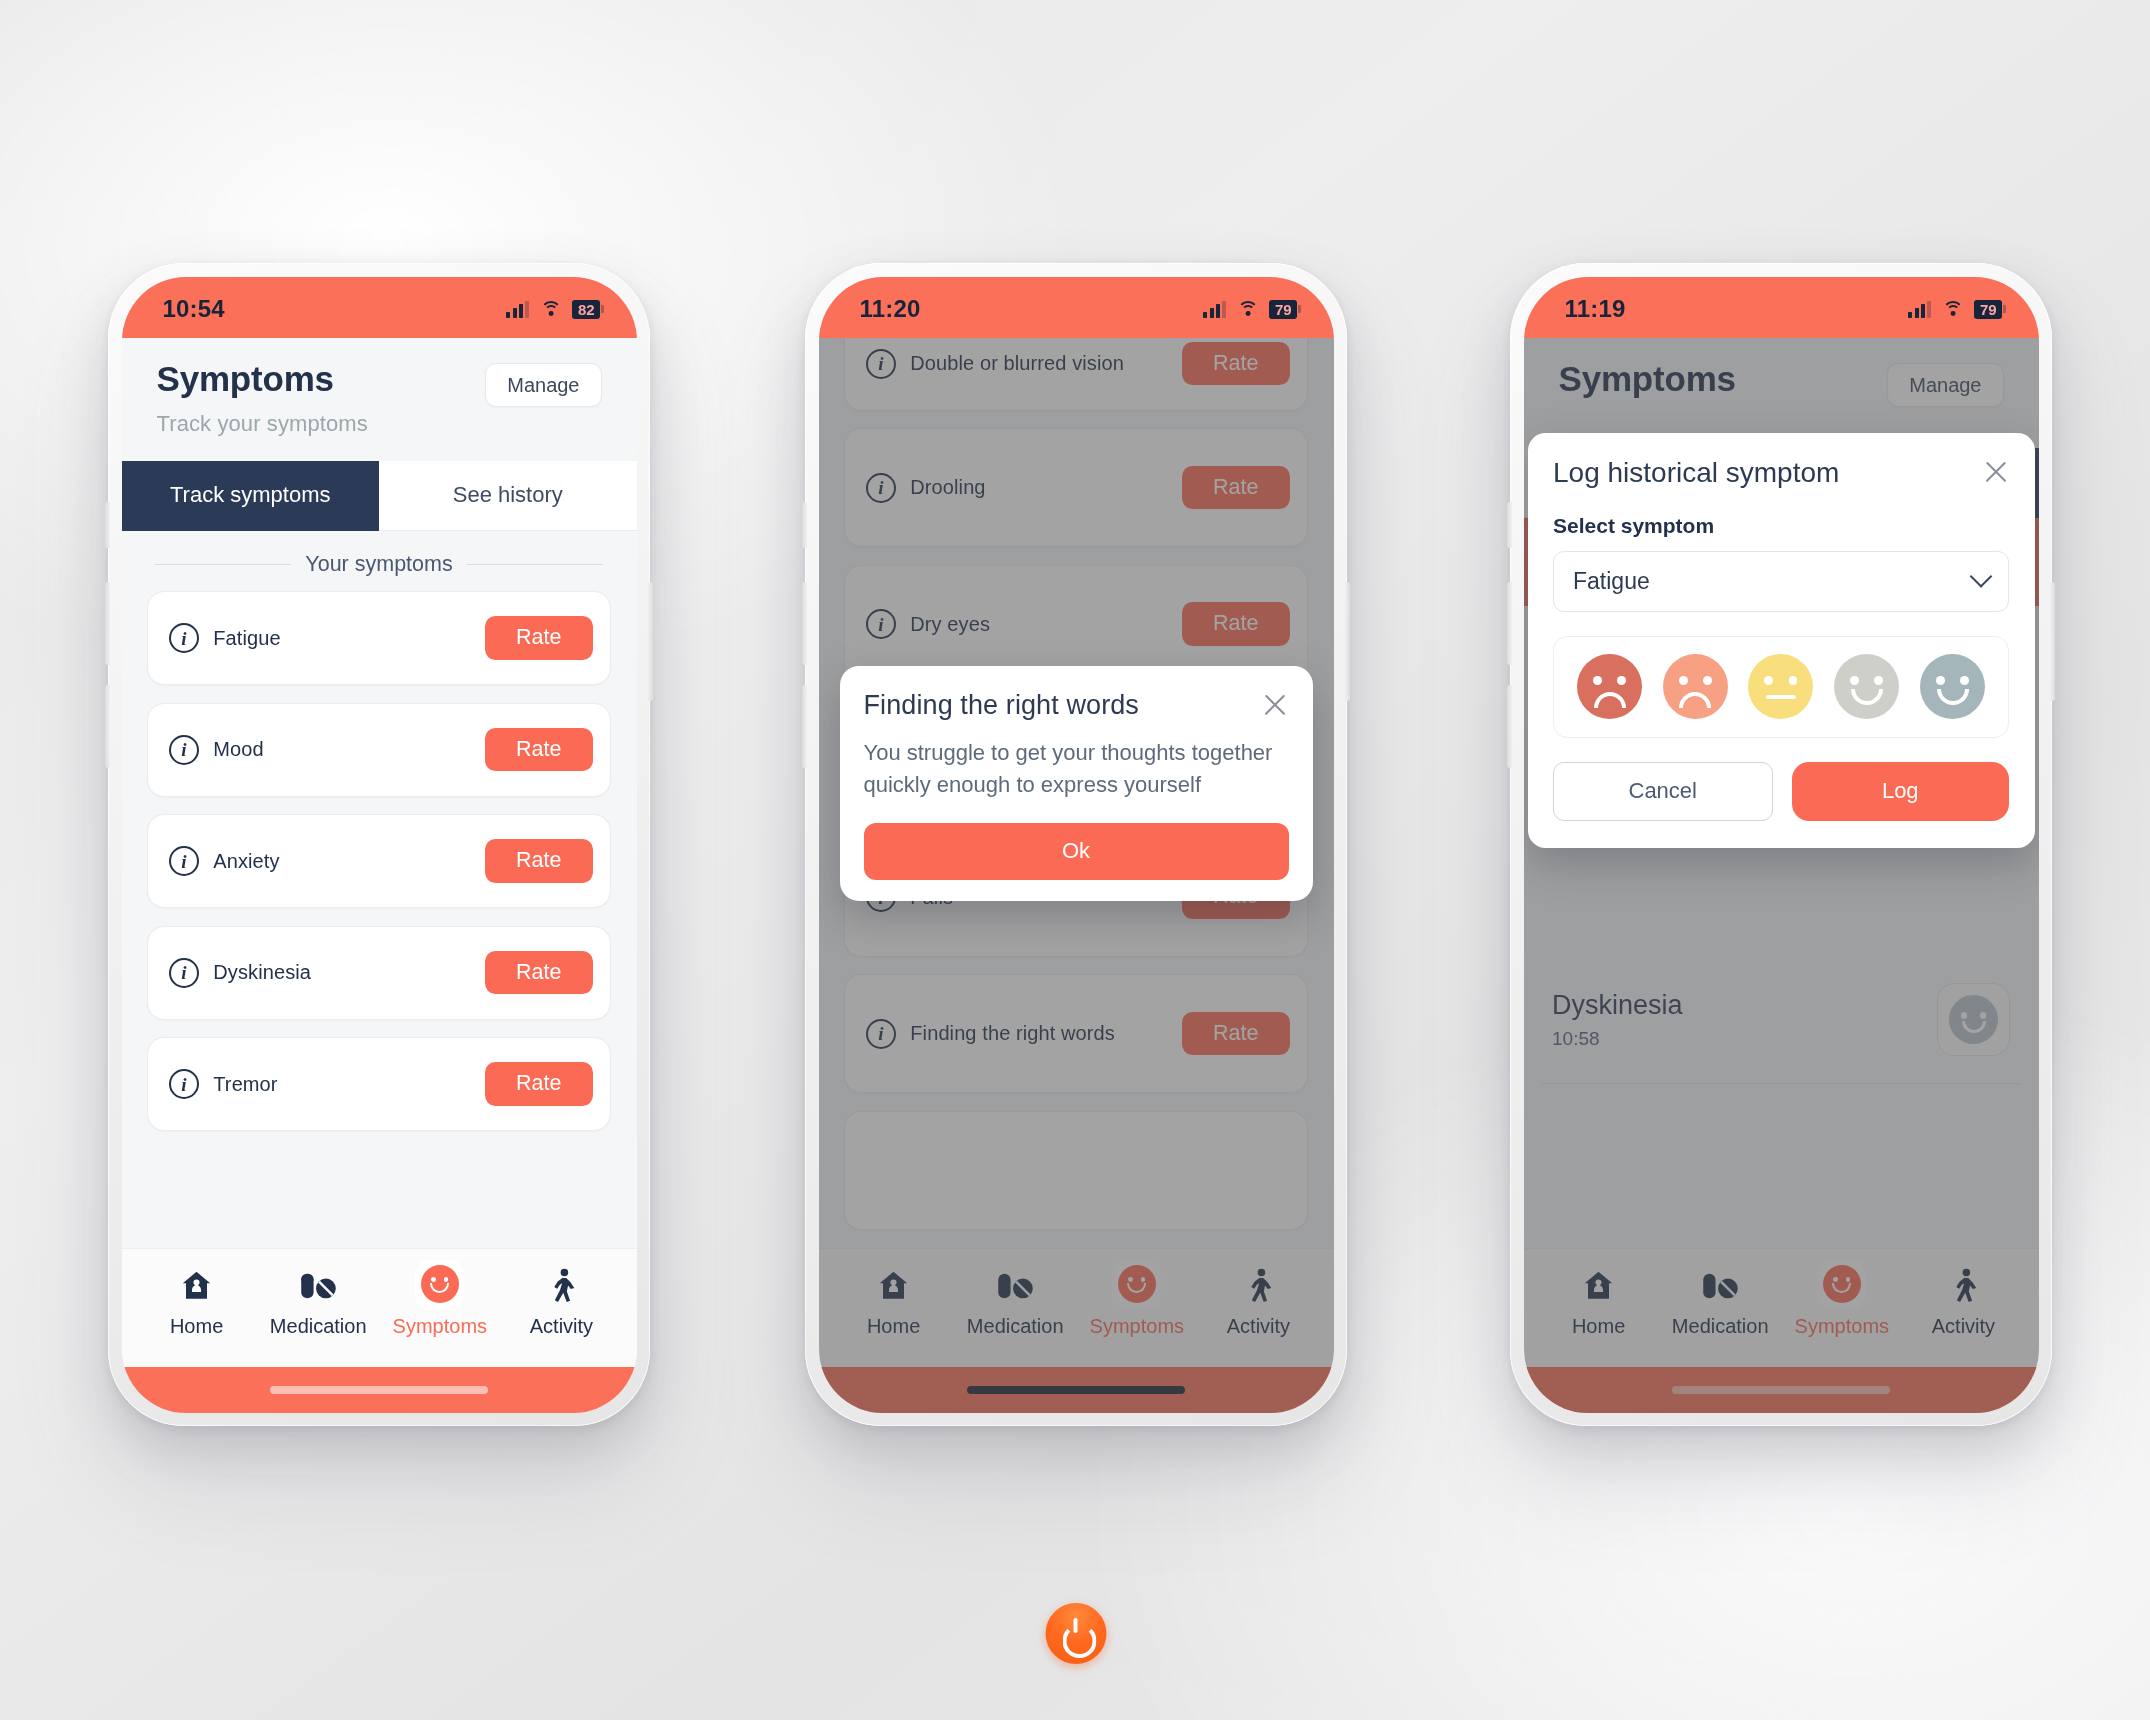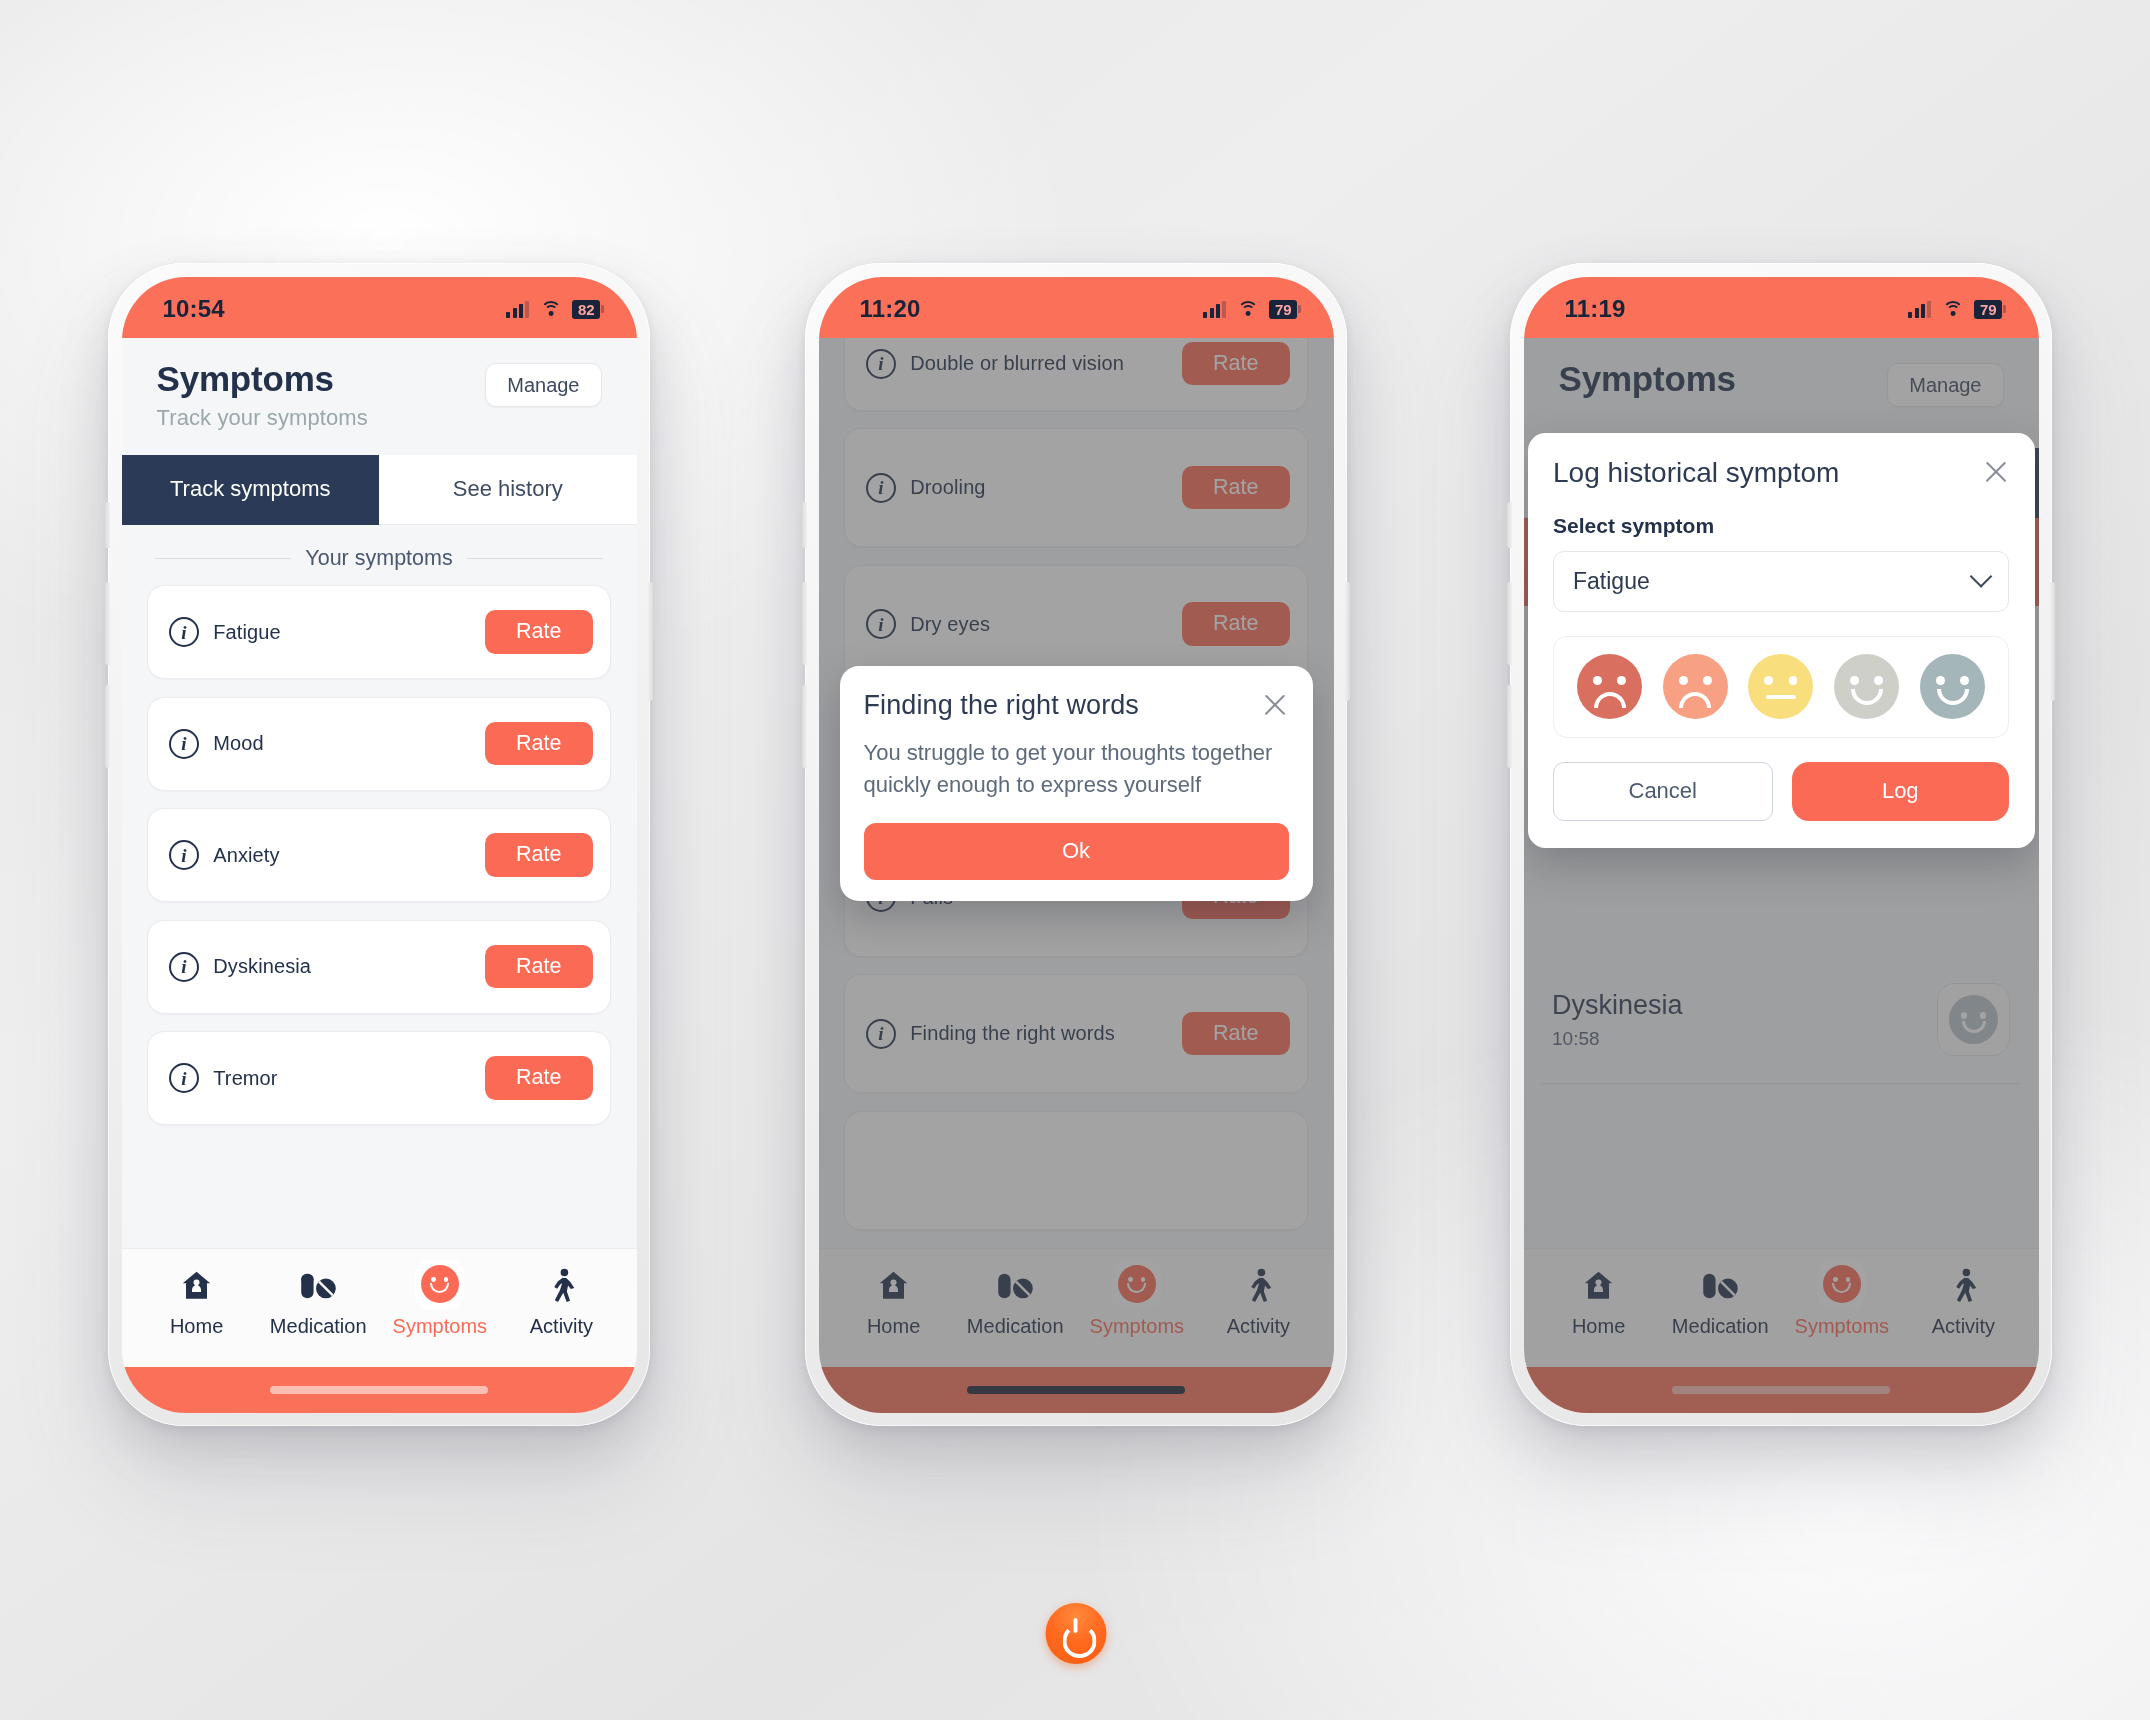--- a/index.html
+++ b/index.html
@@ -146,21 +146,21 @@
   .head-title {
     font-size: 35px;
     font-weight: 700;
     color: #23314b;
     letter-spacing: -0.2px;
     line-height: 1.15;
   }
   .head-sub {
     font-size: 22px;
     color: #9aa8ab;
-    margin-top: 6px;
+    margin-top: 12px;
     letter-spacing: 0.1px;
   }
   .manage-btn {
     background: #ffffff;
     border: 1.2px solid #e6e8ec;
     border-radius: 11px;
     padding: 9.6px 21px;
     font-size: 20px;
     color: #3d4a5e;
     box-shadow: 0 0.8px 1.6px rgba(0,0,0,.04);

